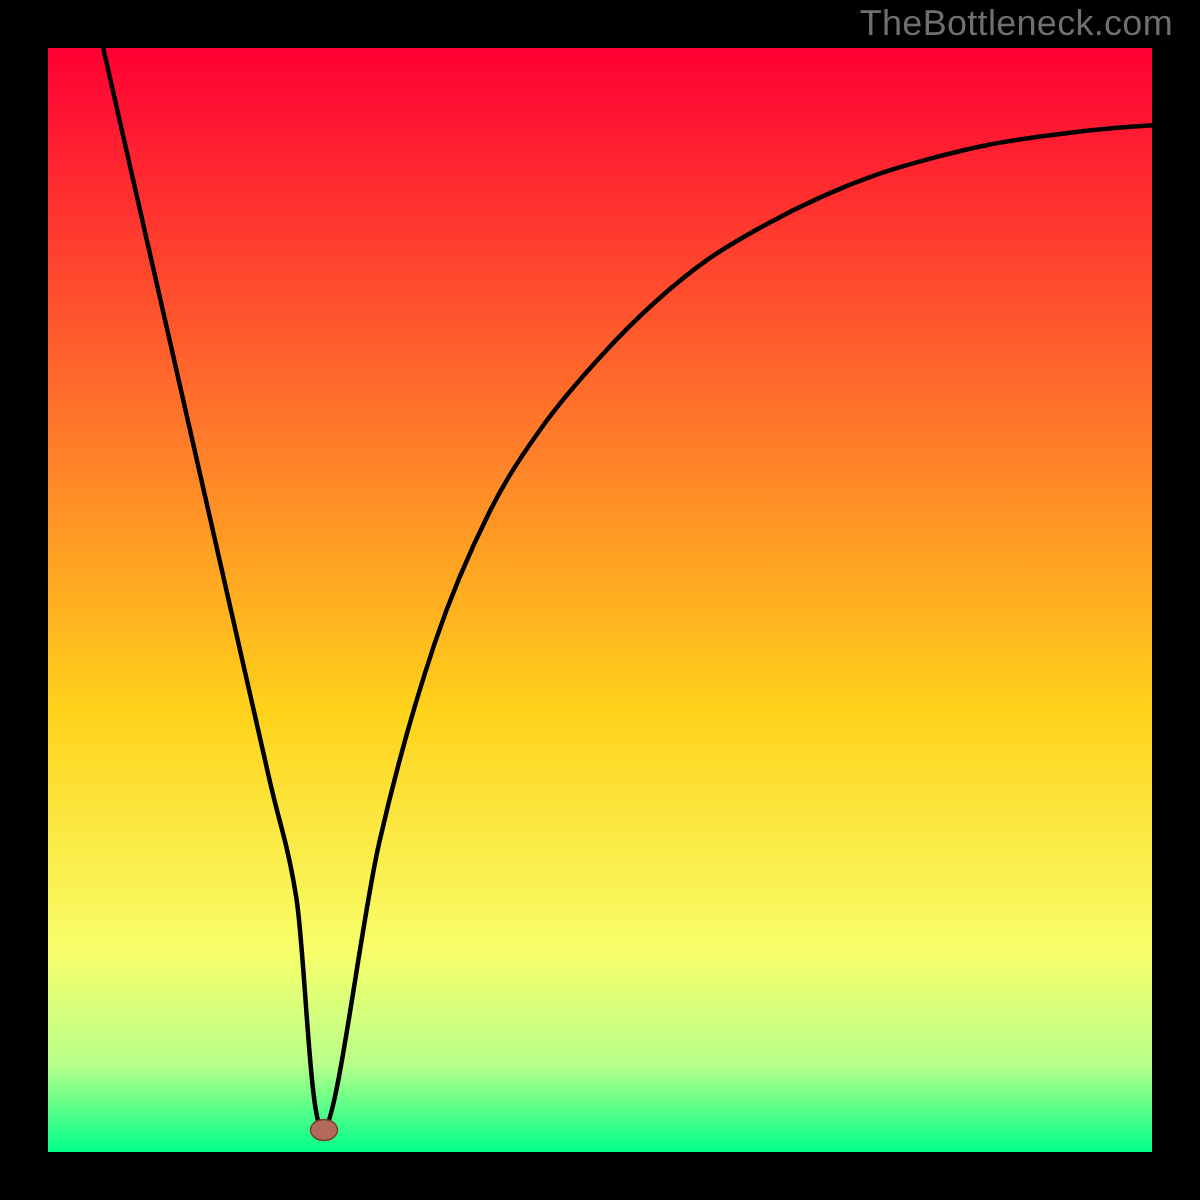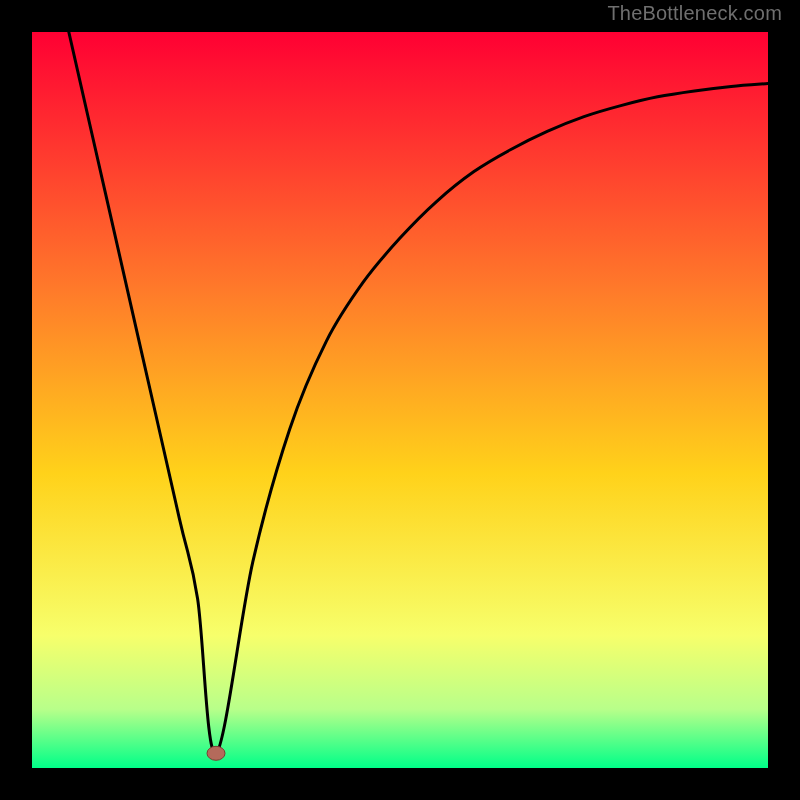--- a/index.html
+++ b/index.html
@@ -15,21 +15,21 @@
     position: relative;
     width: 800px;
     height: 800px;
     background: #000;
   }
   .watermark {
     position: absolute;
     top: 2px;
     right: 18px;
     color: #6f6f6f;
-    font-size: 20px;
+    font-size: 24px;
     font-weight: 500;
     letter-spacing: 0.2px;
     z-index: 5;
   }
   .plot-outer {
     position: absolute;
     left: 32px;
     top: 32px;
     width: 736px;
     height: 736px;

